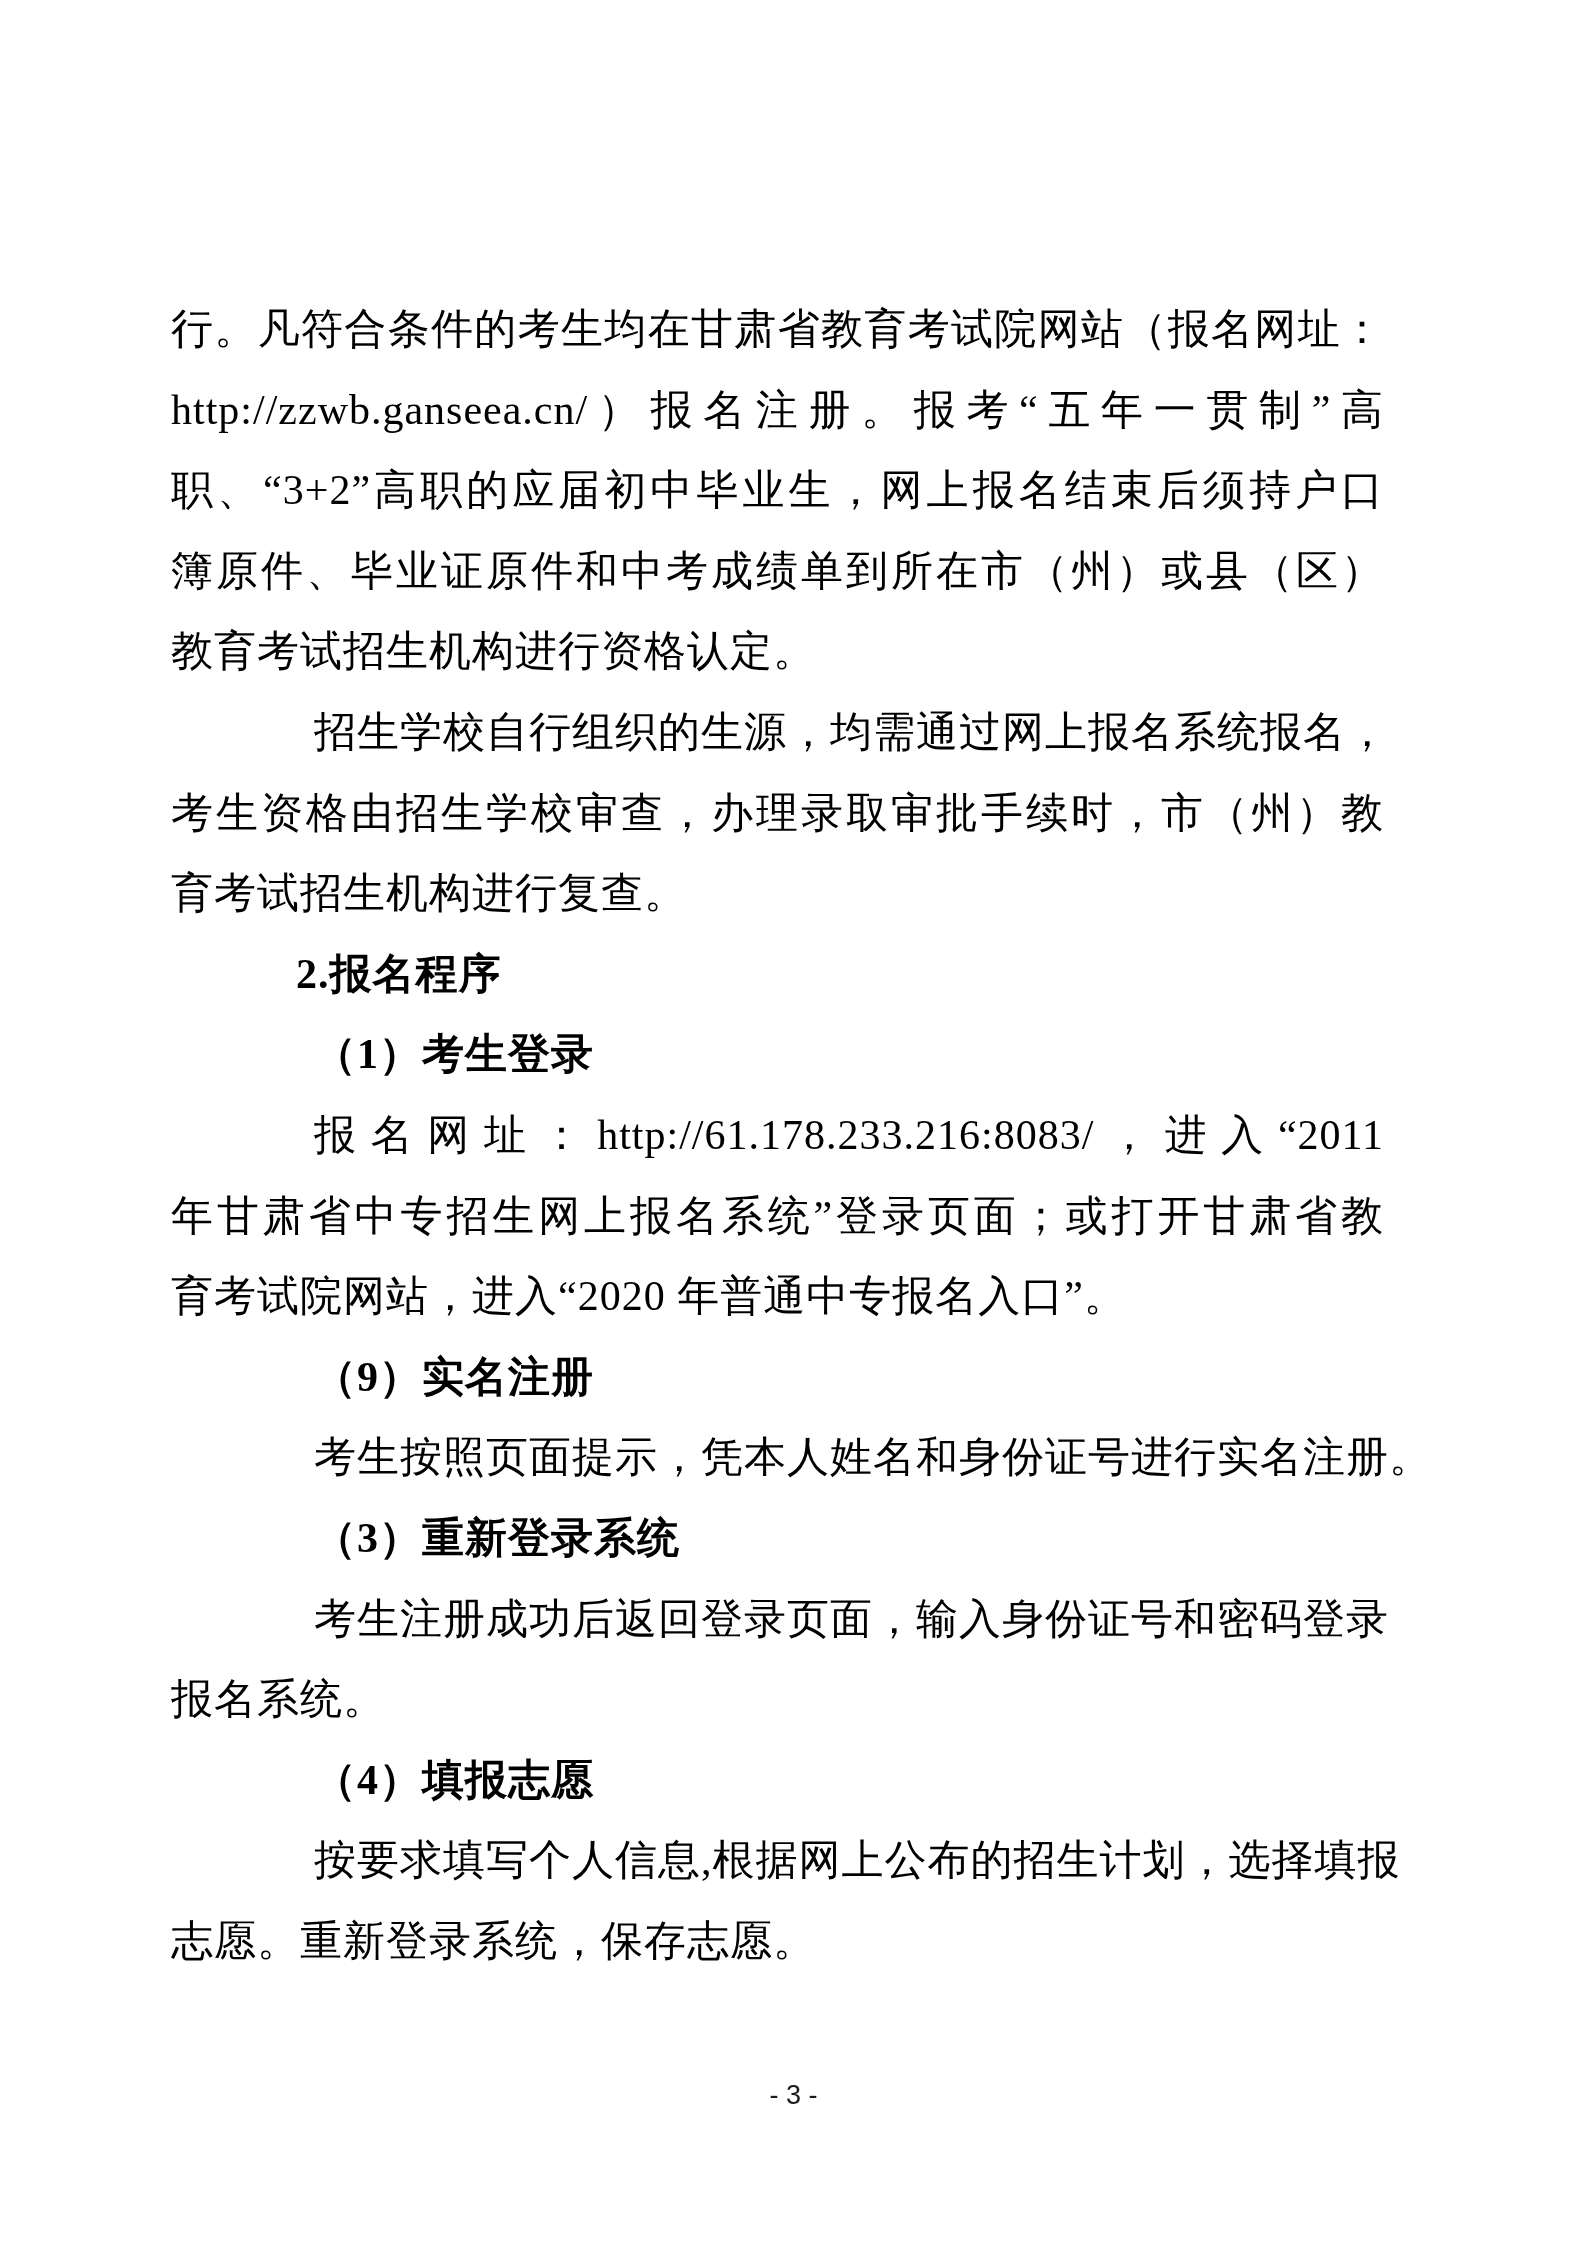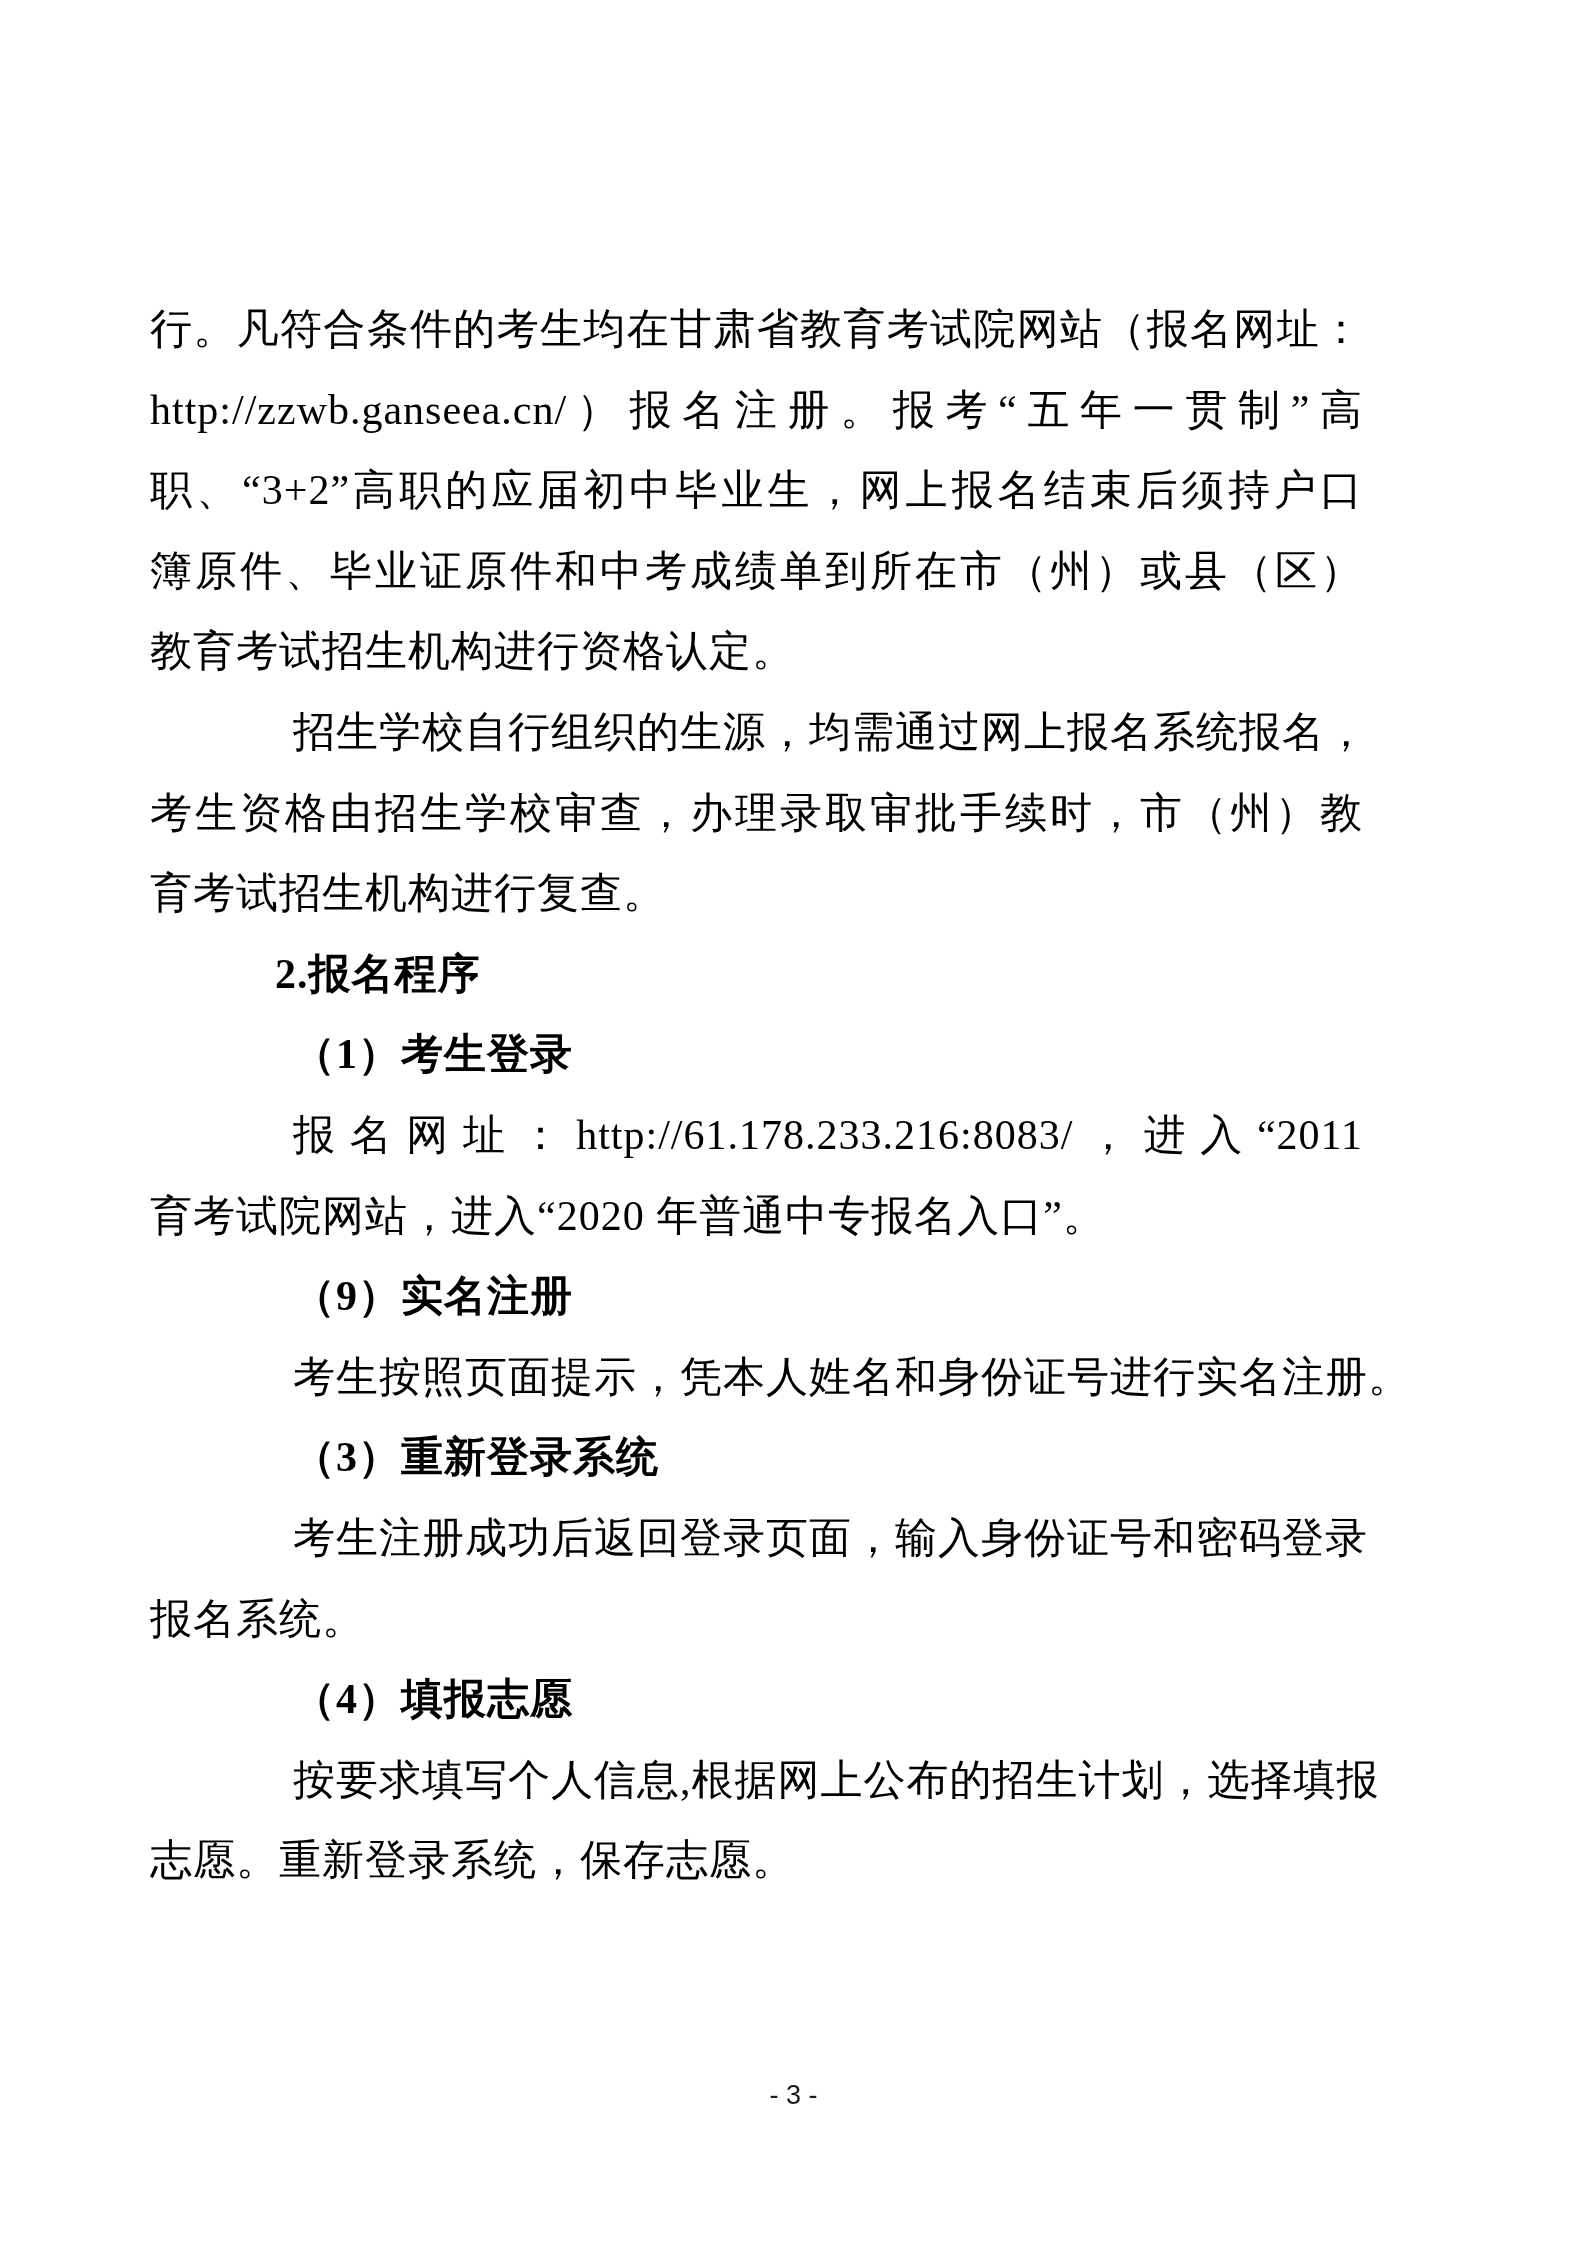--- a/index.html
+++ b/index.html
@@ -8,21 +8,21 @@
     width: 1587px;
     height: 2245px;
     margin: 0 auto;
     background: #ffffff;
     color: #000000;
     font-family: "Liberation Serif", "DejaVu Serif", serif;
     overflow: hidden;
   }
   .content {
     position: absolute;
-    left: 150px;
+    left: 171px;
     top: 289px;
     width: 1213px;
   }
   .line {
     font-size: 42px;
     line-height: 80.6px;
     height: 80.6px;
     letter-spacing: 1px;
     white-space: nowrap;
     text-align: justify;
@@ -53,20 +53,21 @@
       <div class="line fill">http://zzwb.ganseea.cn/）报名注册。报考“五年一贯制”高</div>
       <div class="line fill">职、“3+2”高职的应届初中毕业生，网上报名结束后须持户口</div>
       <div class="line fill">簿原件、毕业证原件和中考成绩单到所在市（州）或县（区）</div>
       <div class="line">教育考试招生机构进行资格认定。</div>
       <div class="line fill indent">招生学校自行组织的生源，均需通过网上报名系统报名，</div>
       <div class="line fill">考生资格由招生学校审查，办理录取审批手续时，市（州）教</div>
       <div class="line">育考试招生机构进行复查。</div>
       <div class="line heading h-num">2.报名程序</div>
       <div class="line heading indent">（1）考生登录</div>
       <div class="line fill indent">报名网址：http://61.178.233.216:8083/，进入“2011</div>
+      <div class="line fill">年甘肃省中专招生网上报名系统”登录页面；或打开甘肃省教</div>
       <div class="line">育考试院网站，进入“2020 年普通中专报名入口”。</div>
       <div class="line heading indent">（9）实名注册</div>
       <div class="line indent">考生按照页面提示，凭本人姓名和身份证号进行实名注册。</div>
       <div class="line heading indent">（3）重新登录系统</div>
       <div class="line fill indent">考生注册成功后返回登录页面，输入身份证号和密码登录</div>
       <div class="line">报名系统。</div>
       <div class="line heading indent">（4）填报志愿</div>
       <div class="line fill indent">按要求填写个人信息,根据网上公布的招生计划，选择填报</div>
       <div class="line">志愿。重新登录系统，保存志愿。</div>
     </div>

